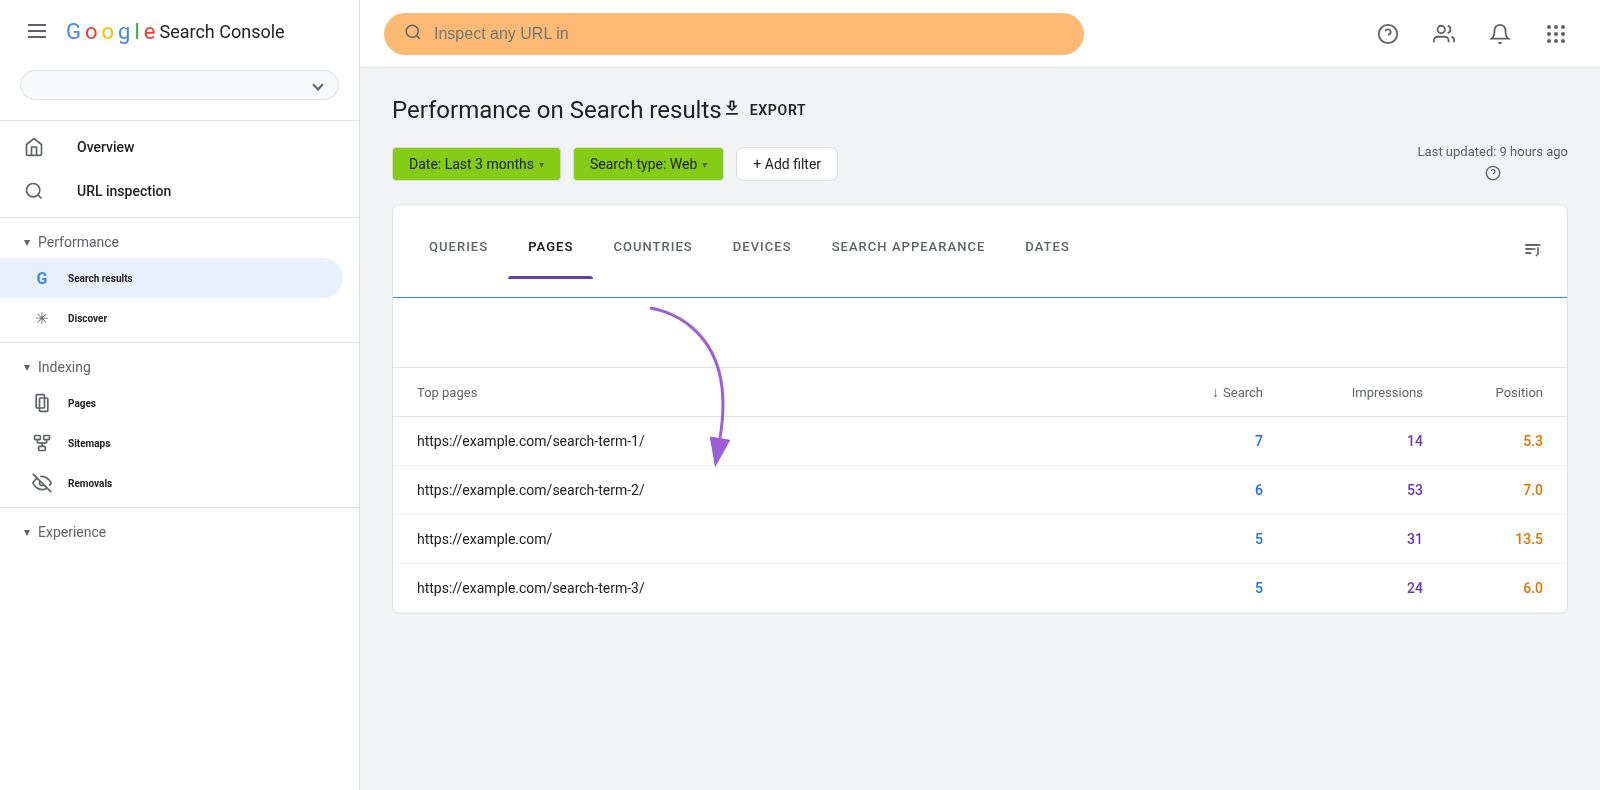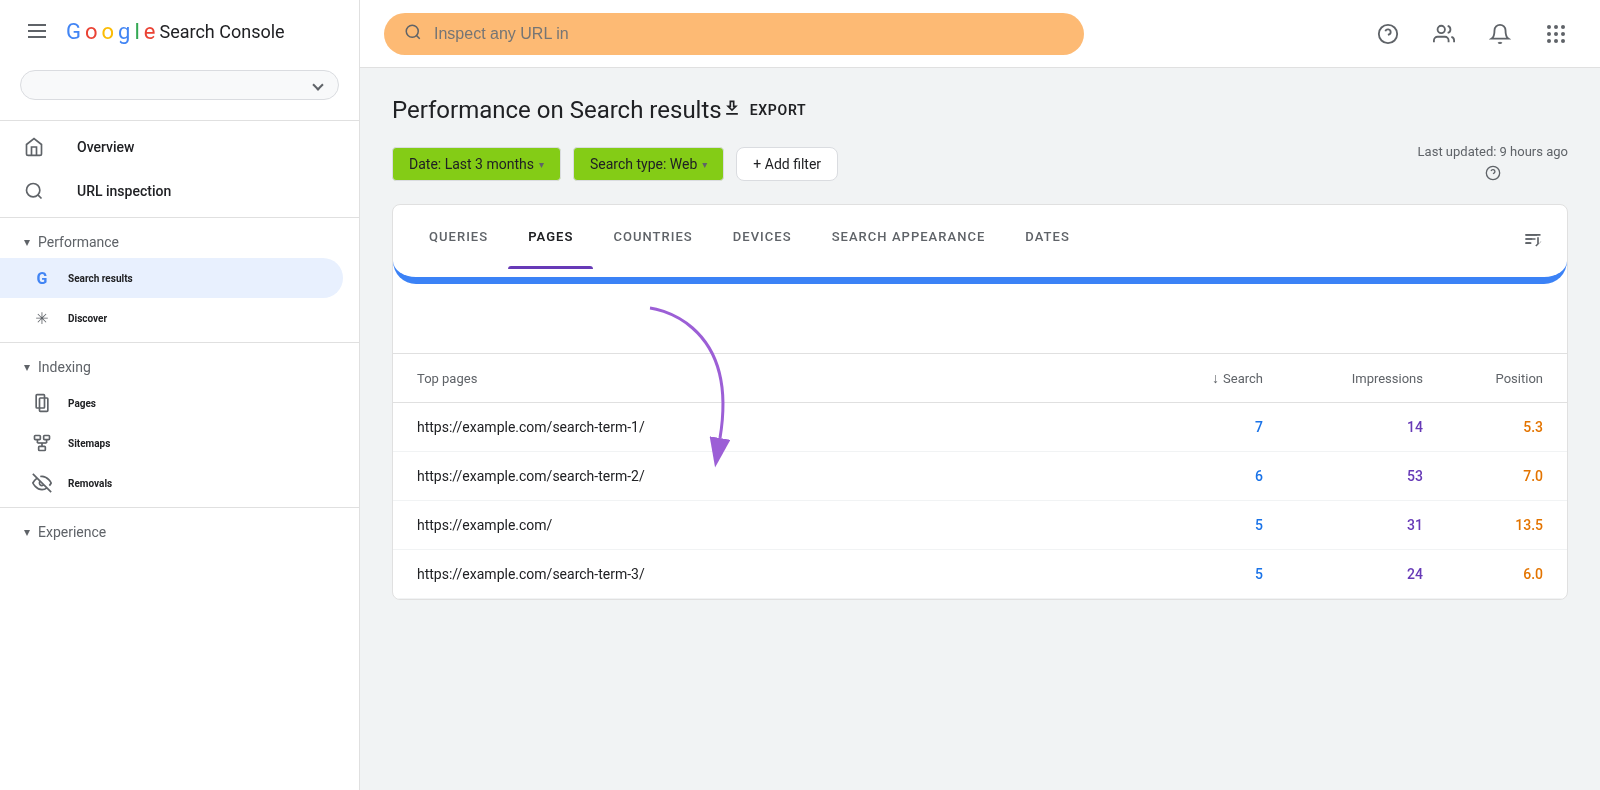--- a/index.html
+++ b/index.html
@@ -61,21 +61,21 @@
     .filter-bar { display: flex; align-items: center; gap: 12px; margin-bottom: 20px; }
     .filter-btn { display: flex; align-items: center; gap: 5px; border: 1px solid #dadce0; border-radius: 4px; padding: 8px 16px; background: #84cc16; cursor: pointer; font-size: 14px; color: #202124; }
     .filter-btn-arrow { font-size: 10px; color: #5f6368; }
     .add-filter-btn { display: flex; gap: 6px; border: 1px solid #dadce0; border-radius: 8px; padding: 8px 16px; background: #fff; cursor: pointer; font-size: 14px; color: #202124; }
     .last-updated { margin-left: auto; font-size: 13px; color: #5f6368; display: flex; align-items: center; gap: 6px; flex-direction: column; }
 
     
     .card { background: #fff; border-radius: 8px; border: 1px solid #e0e0e0; overflow: hidden; }
 
     
-    .tabs { display: flex; border-bottom: 7px solid #3b82f6; padding: 8px 16px; border-radius: 23px; }
+    .tabs { display: flex; border-bottom: 1px solid #3b82f6; padding: 18px 16px; }
     .tab { padding: 16px 20px; font-size: 13px; font-weight: 500; letter-spacing: 0.08em; color: #5f6368; cursor: pointer; position: relative; text-transform: uppercase; }
     .tab.active { color: #202124; font-weight: 600; }
     .tab.active::after { content: ''; position: absolute; bottom: 0; left: 0; right: 0; height: 3px; background: #673ab7; border-radius: 3px 3px 0 0; }
 
     .tab-filter-icon { margin-left: auto; padding: 16px 8px; color: #5f6368; font-size: 18px; cursor: pointer; }
 
     
     .table-header { display: grid; grid-template-columns: 1fr 120px 160px 120px; padding: 16px 24px; border-bottom: 1px solid #e0e0e0; }
     .table-col-header { font-size: 13px; color: #5f6368; font-weight: 400; text-align: right; display: flex; align-items: center; justify-content: flex-end; gap: 4px; }
     .table-col-header.left { justify-content: flex-start; text-align: left; }

